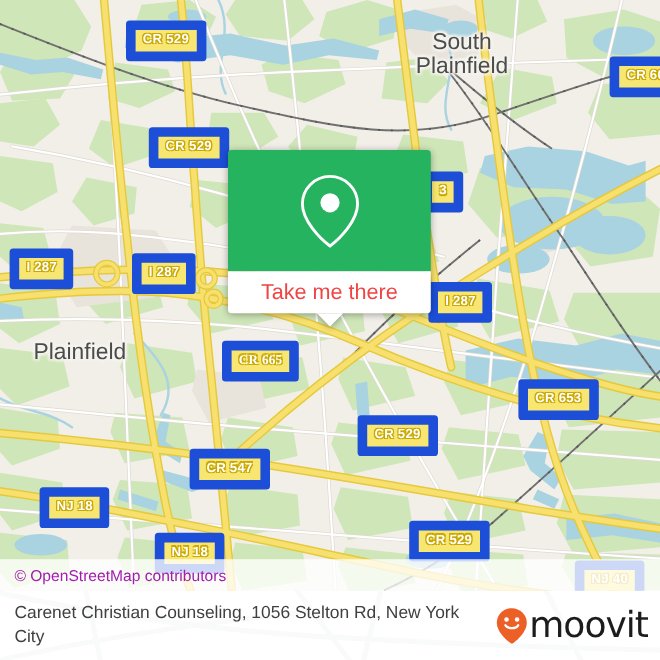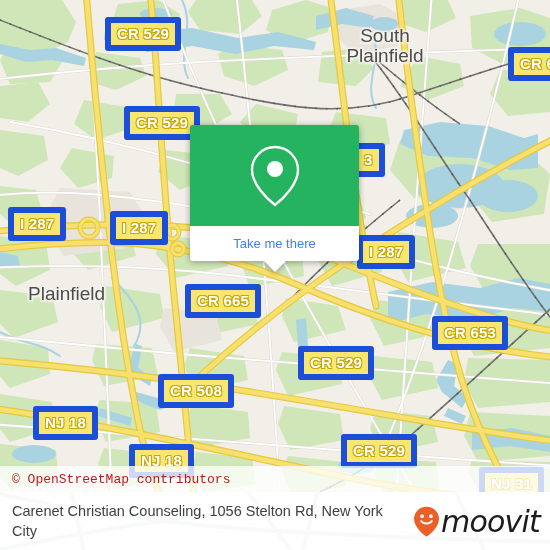--- a/index.html
+++ b/index.html
@@ -29,24 +29,24 @@
     height: 492px;
     background: #f2efe9;
     overflow: hidden;
   }
   .map svg { display: block; }
 
   
   .shield {
     position: absolute;
     background: #f7e772;
-    border: 6px solid #1d4ed8;
+    border: 8px solid #1d4ed8;
     border-radius: 3px;
     color: #ffffff;
-    font-size: 15px;
+    font-size: 11px;
     font-weight: bold;
     line-height: 1;
     padding: 3px 6px 4px 6px;
     letter-spacing: .2px;
     white-space: nowrap;
     text-shadow:
       -1px -1px 0 #c9a700, 1px -1px 0 #c9a700,
       -1px  1px 0 #c9a700, 1px  1px 0 #c9a700;
     box-sizing: border-box;
   }
@@ -84,22 +84,22 @@
   .popup-foot {
     background: #ffffff;
     height: 35px;
     border-radius: 0 0 3px 3px;
     display: flex;
     align-items: center;
     justify-content: center;
     position: relative;
   }
   .popup-foot-label {
-    color: #3b82f6;
-    font-size: 13px;
+    color: #ef4444;
+    font-size: 18px;
   }
   .popup-tail {
     position: absolute;
     left: 50%;
     bottom: -11px;
     margin-left: -11px;
     width: 0; height: 0;
     border-left: 11px solid transparent;
     border-right: 11px solid transparent;
     border-top: 11px solid #ffffff;
@@ -113,22 +113,21 @@
     width: 550px;
     height: 26px;
     background: rgba(255,255,255,.78);
     display: flex;
     align-items: center;
     box-sizing: border-box;
     padding-left: 12px;
   }
   .attribution-text {
     font-size: 13px;
-    color: #b91c1c;
-    font-family: Liberation Mono, monospace;
+    color: #a21caf;
   }
 
   
   .bottom-bar {
     position: absolute;
     left: 0;
     top: 492px;
     width: 550px;
     height: 58px;
     background: #ffffff;
@@ -153,21 +152,20 @@
     line-height: 20px;
     color: #404040;
     z-index: 2;
   }
   .brand {
     position: relative;
     display: flex;
     align-items: center;
     padding-right: 10px;
     z-index: 2;
-    font-style: italic;
   }
   .brand-mark { width: 27px; height: 31px; margin-right: 1px; }
   .brand-name {
     font-size: 30px;
     color: #1c1c1c;
     letter-spacing: -.8px;
     font-family: "DejaVu Sans", sans-serif;
   }
 </style>
 </head>
@@ -375,28 +373,28 @@
     <div class="place-label center" style="left:340px; top:26px; width:90px;">South<br>Plainfield</div>
     <div class="place-label" style="left:28px; top:284px;">Plainfield</div>
 
     <div class="shield" style="left:105px; top:17px;">CR 529</div>
     <div class="shield" style="left:508px; top:47px;">CR 604</div>
     <div class="shield" style="left:124px; top:106px;">CR 529</div>
     <div class="shield" style="left:352px; top:143px;">3</div>
     <div class="shield" style="left:8px;   top:207px;">I 287</div>
     <div class="shield" style="left:110px; top:211px;">I 287</div>
     <div class="shield" style="left:357px; top:235px;">I 287</div>
-    <div class="shield" style="left:185px; top:284px;">CR 665</div>
+    <div class="shield" style="left:185px; top:284px;font-family:Liberation Serif, serif;">CR 665</div>
     <div class="shield" style="left:432px; top:316px;">CR 653</div>
     <div class="shield" style="left:298px; top:346px;">CR 529</div>
-    <div class="shield" style="left:158px; top:374px;">CR 508</div>
+    <div class="shield" style="left:158px; top:374px;">CR 547</div>
     <div class="shield" style="left:33px;  top:406px;">NJ 18</div>
     <div class="shield" style="left:129px; top:444px;">NJ 18</div>
     <div class="shield" style="left:341px; top:434px;">CR 529</div>
-    <div class="shield" style="left:479px; top:467px;">NJ 31</div>
+    <div class="shield" style="left:479px; top:467px;">NJ 40</div>
 
     <div class="popup">
       <div class="popup-head">
         <svg width="56" height="66" viewBox="0 0 56 66">
           <path d="M28 4 C15.3 4 5 14.3 5 27 C5 41 20 56 28 62 C36 56 51 41 51 27 C51 14.3 40.7 4 28 4 Z" fill="none" stroke="#ffffff" stroke-width="2.4"></path>
           <circle cx="28" cy="26" r="8" fill="#ffffff"></circle>
         </svg>
       </div>
       <div class="popup-foot">
         <span class="popup-foot-label">Take me there</span>

